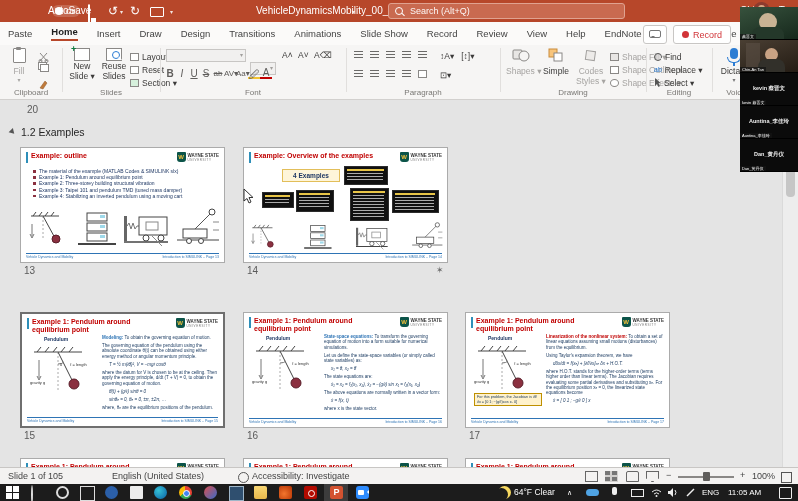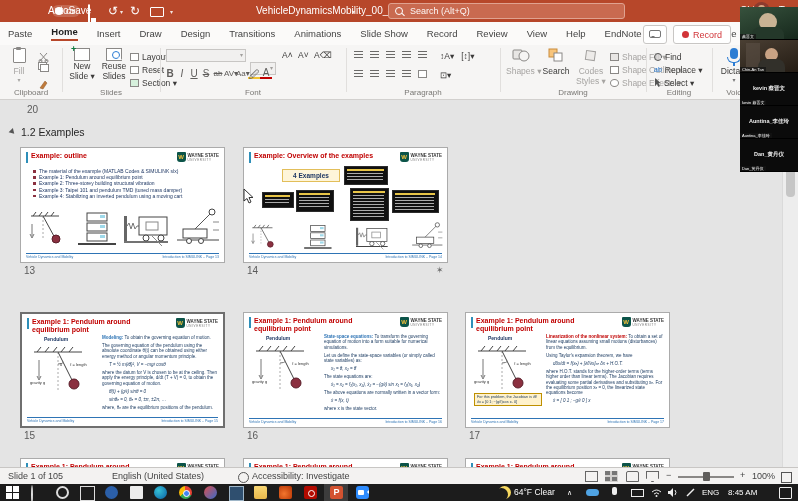--- a/index.html
+++ b/index.html
@@ -332,21 +332,21 @@
           <rect x="1" y="2" width="9" height="9" rx="1" fill="#E8E6E4" stroke="#8A8886"></rect>
           <circle cx="12" cy="8" r="5" fill="#F6F5F4" stroke="#8A8886"></circle>
         </svg>
       <div class="rtxt dis"><span>Shapes</span> ▾</div>
     </div>
     <div class="abs" style="left:540px;top:3px;width:32px;text-align:center">
       <svg width="16" height="14">
           <rect x="1" y="1" width="8" height="8" fill="#F8C57C" stroke="#C98C3A"></rect>
           <rect x="6" y="5" width="8" height="8" fill="#fff" stroke="#8A8886"></rect>
         </svg>
-      <div class="rtxt">Search</div>
+      <div class="rtxt">Simple</div>
     </div>
     <div class="abs" style="left:576px;top:3px;width:30px;text-align:center">
       <svg width="14" height="13">
           <rect x="2" y="2" width="9" height="9" fill="#EDEBE9" stroke="#A19F9D" transform="rotate(8 6 6)"></rect>
         </svg>
       <div class="rtxt dis">Codes</div>
       <div class="rtxt dis"><span>Styles</span> ▾</div>
     </div>
     <div class="abs" style="left:610px;top:5px">
         <span class="minirow">
@@ -681,21 +681,21 @@
         <circle cx="5.5" cy="8" r="1" fill="#eee"></circle>
       </svg>
     <svg class="tk" style="left:668px;top:4px" width="10" height="9">
         <path d="M0 3 h2 l3 -3 v9 l-3 -3 h-2 Z" fill="#eee"></path>
         <path d="M7 2 Q9 4.5 7 7" stroke="#eee" fill="none"></path>
       </svg>
     <svg class="tk" style="left:686px;top:4px" width="9" height="9">
         <line x1="1" y1="8" x2="8" y2="1" stroke="#eee" stroke-width="1.5"></line>
       </svg>
     <span class="tktxt" style="left:702px;font-size:8px">ENG</span>
-    <span class="tktxt" style="left:728px;font-size:8px">8:45 AM</span>
+    <span class="tktxt" style="left:728px;font-size:8px">11:05 AM</span>
     <span class="tk" style="left:779px;top:3px;width:11px;height:10px;border:1px solid #eee;border-radius:1px"></span>
   </div>
 
   <div id="vpanel">
     <div class="vtile" style="background:linear-gradient(160deg,#37523D,#16281C)">
       <span class="face" style="background:#C9B394"></span>
       <span class="body" style="background:#24382A"></span>
       <span class="vname">蔡晋文</span>
     </div>
     <div class="vtile" style="background:linear-gradient(160deg,#4A3F33,#241C14)">

